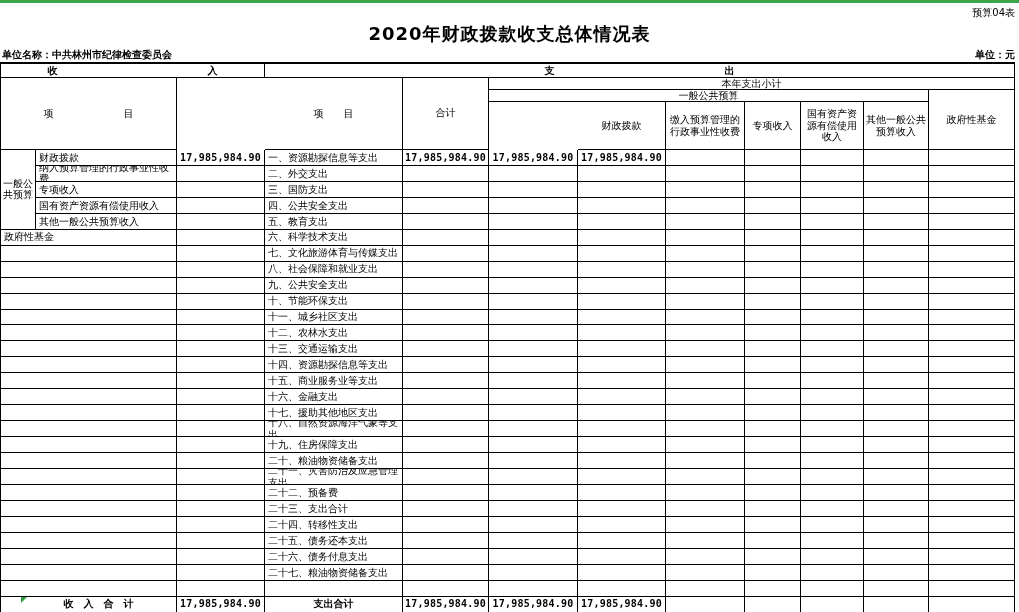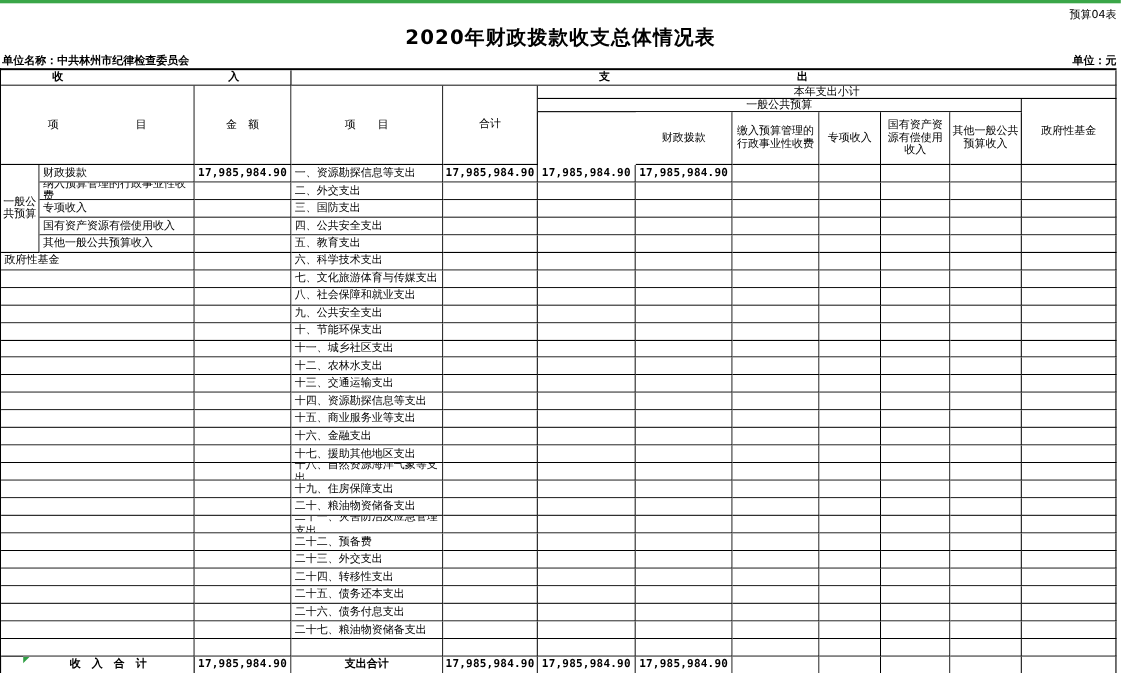--- a/index.html
+++ b/index.html
@@ -50,21 +50,20 @@
 <div class="topbar" style="background: rgb(58, 166, 72);"></div>
 <div class="corner">预算04表</div>
 <div class="title">2020年财政拨款收支总体情况表</div>
 <div class="meta-left">单位名称：中共林州市纪律检查委员会</div>
 <div class="meta-right">单位：元</div>
 
 <div id="grid">
   <div class="c b" id="h-expense-banner">支　　　　　　　　　　　　　　　　　出　　　　　　</div>
   <div class="c b" id="h-income-banner">收　　　　　　　　　　　　　　　入</div>
   <div class="c" id="h-income-item">项　　　　　　　目</div>
-  <div class="c" id="h-income-amount">金　额</div>
   <div class="c" id="h-expense-item">项　　目</div>
   <div class="c" id="h-expense-total">合计</div>
   <div class="c" id="h-year-subtotal">本年支出小计</div>
   <div class="c" id="h-general-budget">一般公共预算</div>
   <div class="c wrap" id="h-gov-fund">政府性基金</div>
   <div class="c wrap" id="h-sub1">财政拨款</div>
   <div class="c wrap" id="h-sub2">缴入预算管理的行政事业性收费</div>
   <div class="c wrap" id="h-sub3">专项收入</div>
   <div class="c wrap" id="h-sub4">国有资产资源有偿使用收入</div>
   <div class="c wrap" id="h-sub5">其他一般公共预算收入</div>
@@ -306,21 +305,21 @@
     <div class="c num" style="grid-area: 26 / 5;"></div>
     <div class="c num" style="grid-area: 26 / 6;"></div>
     <div class="c num" style="grid-area: 26 / 7;"></div>
     <div class="c num" style="grid-area: 26 / 8;"></div>
     <div class="c num" style="grid-area: 26 / 9;"></div>
     <div class="c num" style="grid-area: 26 / 10;"></div>
     <div class="c num" style="grid-area: 26 / 11;"></div>
     <div class="c num" style="grid-area: 26 / 12;"></div>
     <div class="c left" style="grid-area: 27 / 1 / auto / 3;"></div>
     <div class="c num" style="grid-area: 27 / 3;"></div>
-    <div class="c left" style="grid-area: 27 / 4;">二十三、外交支出</div>
+    <div class="c left" style="grid-area: 27 / 4;">二十三、支出合计</div>
     <div class="c num" style="grid-area: 27 / 5;"></div>
     <div class="c num" style="grid-area: 27 / 6;"></div>
     <div class="c num" style="grid-area: 27 / 7;"></div>
     <div class="c num" style="grid-area: 27 / 8;"></div>
     <div class="c num" style="grid-area: 27 / 9;"></div>
     <div class="c num" style="grid-area: 27 / 10;"></div>
     <div class="c num" style="grid-area: 27 / 11;"></div>
     <div class="c num" style="grid-area: 27 / 12;"></div>
     <div class="c left" style="grid-area: 28 / 1 / auto / 3;"></div>
     <div class="c num" style="grid-area: 28 / 3;"></div>

